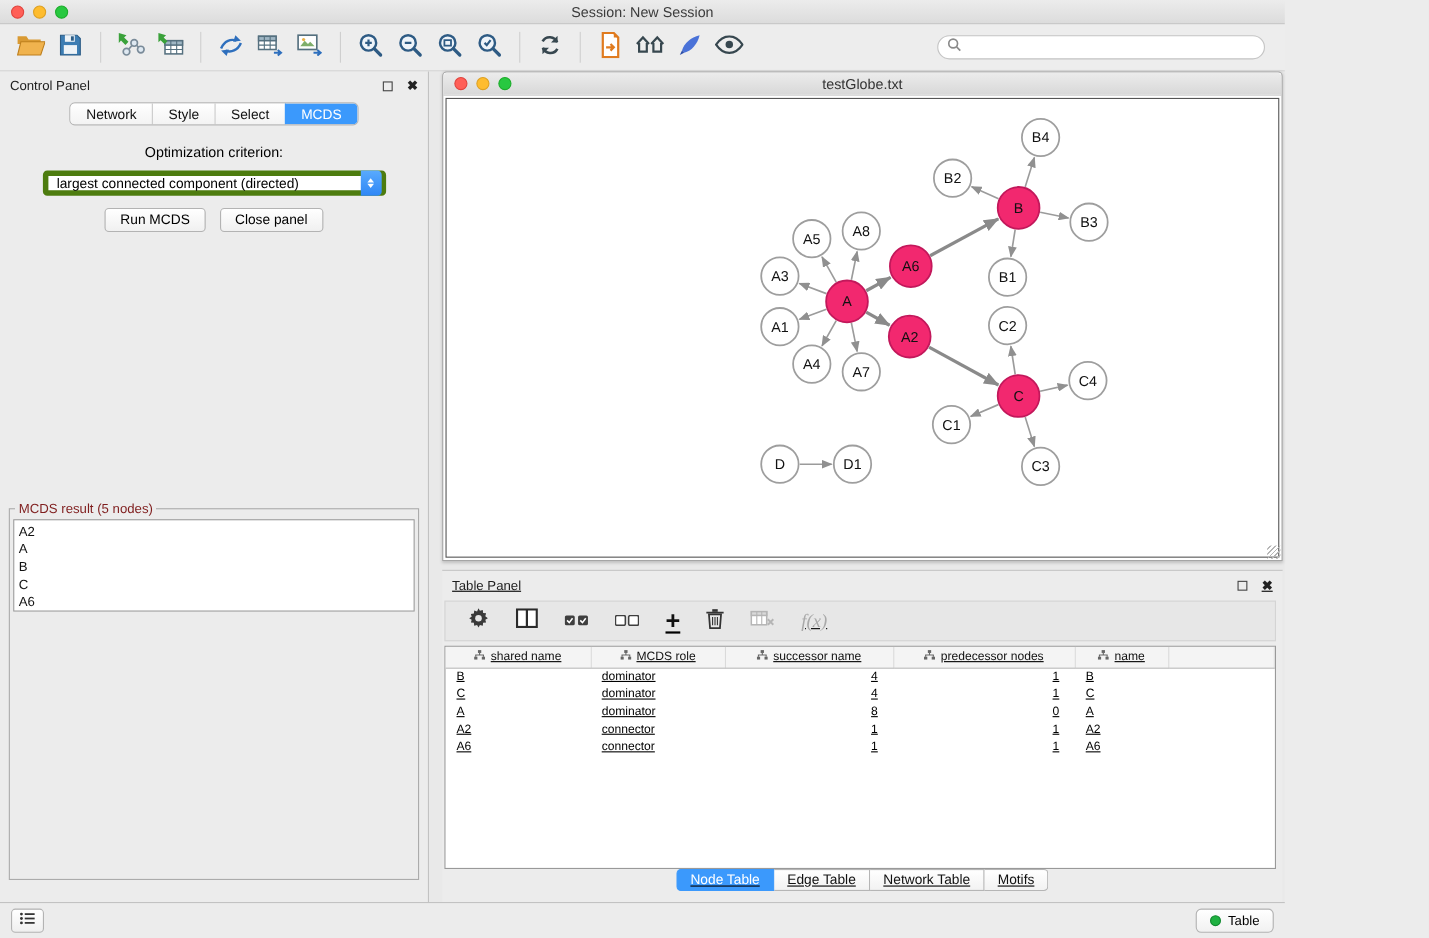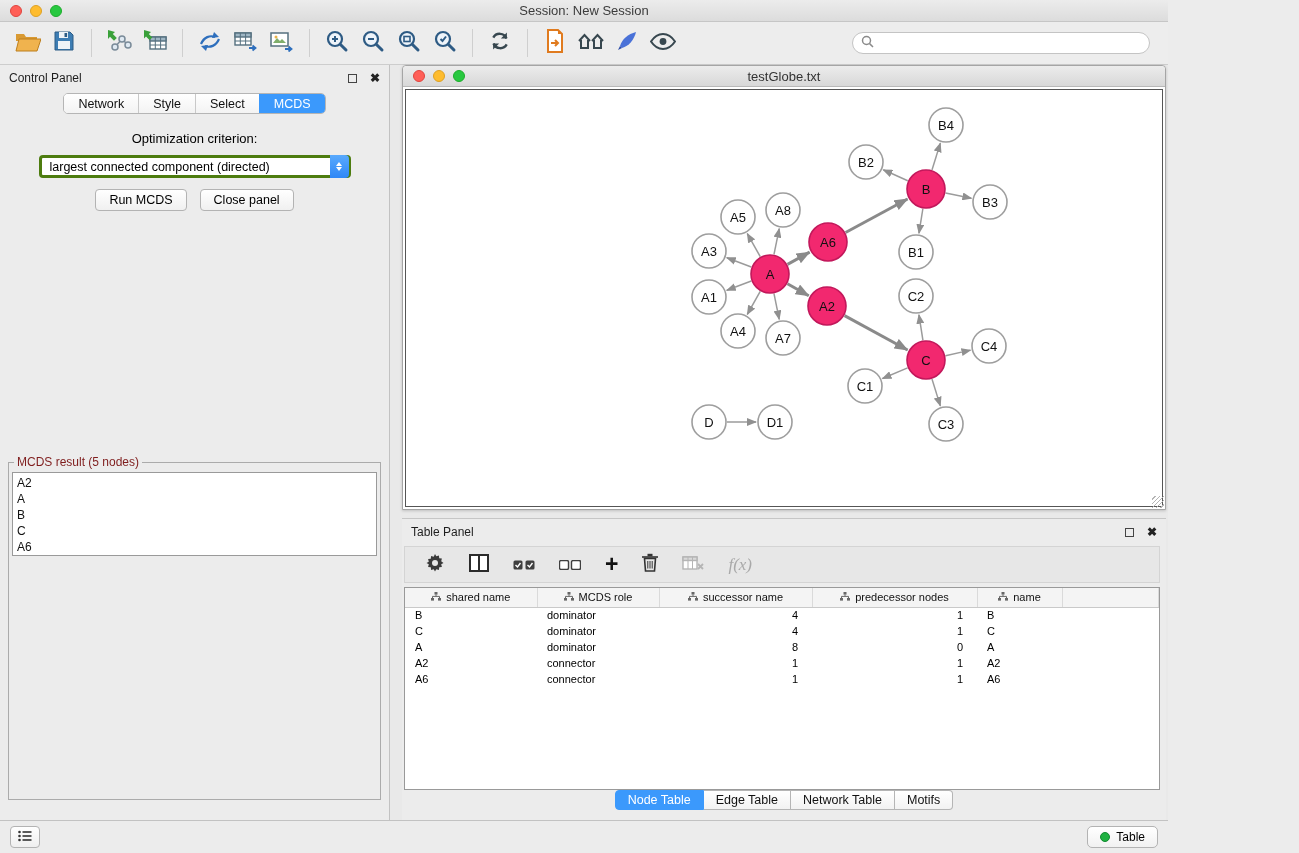--- a/index.html
+++ b/index.html
@@ -31,35 +31,35 @@
   .panel-header { height:26px; display:flex; align-items:center; padding:0 9px; font-size:12px; color:#1e1e1e; }
   .panel-header .ph-icons { margin-left:auto; display:flex; align-items:center; gap:13px; }
   .float-icon { width:9px; height:9px; border:1.5px solid #444; display:inline-block; }
   .close-x { font-size:12px; font-weight:bold; color:#222; line-height:1; }
   .cp-tabs { display:flex; justify-content:center; margin-top:2px; }
   .seg { display:flex; border:1px solid #b5b5b5; border-radius:5px; overflow:hidden; background:#fdfdfd; height:21px; }
   .seg .cp-tab { padding:0 14px; line-height:20px; font-size:12.5px; color:#111; border-left:1px solid #c9c9c9; background:linear-gradient(#ffffff,#f3f3f3); }
   .seg .cp-tab:first-child { border-left:none; }
   .seg .cp-tab.active { background:#3b99fc; color:#fff; border-left-color:#3b99fc; }
   .opt-label { text-align:center; margin-top:17px; font-size:13px; color:#000; }
-  .dropdown { margin:9px auto 0; width:312px; height:23px; background:#fff; border:3px solid #4d7c0f; border-radius:4px; display:flex; align-items:center; position:relative; }
+  .dropdown { margin:9px auto 0; width:312px; height:23px; background:#fff; border:5px solid #4d7c0f; border-radius:4px; display:flex; align-items:center; position:relative; }
   .dropdown .dd-text { flex:1; font-size:12.5px; color:#000; padding-left:8px; white-space:nowrap; overflow:hidden; }
   .dd-stepper { width:19px; height:23px; margin:-1px -1px -1px 0; background:linear-gradient(#59aafd,#2f87f6); border-radius:0 4px 4px 0; display:flex; flex-direction:column; align-items:center; justify-content:center; gap:1px; }
   .dd-stepper .tri { width:0; height:0; border-left:3.5px solid transparent; border-right:3.5px solid transparent; }
   .tri.up { border-bottom:4px solid #fff; }
   .tri.down { border-top:4px solid #fff; }
   .cp-buttons { display:flex; justify-content:center; gap:13px; margin-top:11px; }
   .btn { height:22px; padding:0 13px; font-size:12.5px; color:#000; background:linear-gradient(#ffffff,#f0f0f0); border:1px solid #b3b3b3; border-radius:4px; font-family:"Liberation Sans",sans-serif; }
   .result-fieldset { margin:auto 8px 20px 8px; margin-top:auto; height:345px; border:1px solid #ababab; padding:3px; }
   .result-fieldset legend { font-size:12px; color:#7f1d1d; padding:0 3px; margin-left:2px; }
   .result-inner { background:#fff; border:1px solid #9a9a9a; height:100%; overflow:hidden; padding:2px 0 0 4px; }
   .result-item { font-size:12px; line-height:16px; color:#111; }
 
   
-  .right { flex:1; min-width:0; display:flex; flex-direction:column; background:#e9e9e9; padding-left:12px; padding-right:2px; }
+  .right { flex:1; min-width:0; display:flex; flex-direction:column; background:#e9e9e9; padding-left:12px; padding-right:2px;text-decoration:underline; }
 
   
   .net-window { height:445px; flex:0 0 445px; background:#fff; border:1px solid #a5a5a5; border-radius:4px 4px 0 0; display:flex; flex-direction:column; box-shadow:0 1px 3px rgba(0,0,0,.18); position:relative; }
   .net-titlebar { height:21px; flex:0 0 21px; background:linear-gradient(#ececec,#d8d8d8); border-bottom:1px solid #b8b8b8; border-radius:4px 4px 0 0; position:relative; display:flex; align-items:center; }
   .net-title { position:absolute; left:0; right:0; text-align:center; font-size:13px; color:#333; }
   .net-canvas { flex:1; margin:2px; border:1px solid #555; background:#fff; position:relative; overflow:hidden; }
   .net-canvas svg { display:block; }
   .net-window::after { content:""; position:absolute; right:1px; bottom:1px; width:12px; height:12px;
      background:repeating-linear-gradient(135deg, transparent 0 2px, #b5b5b5 2px 3px); }
 

